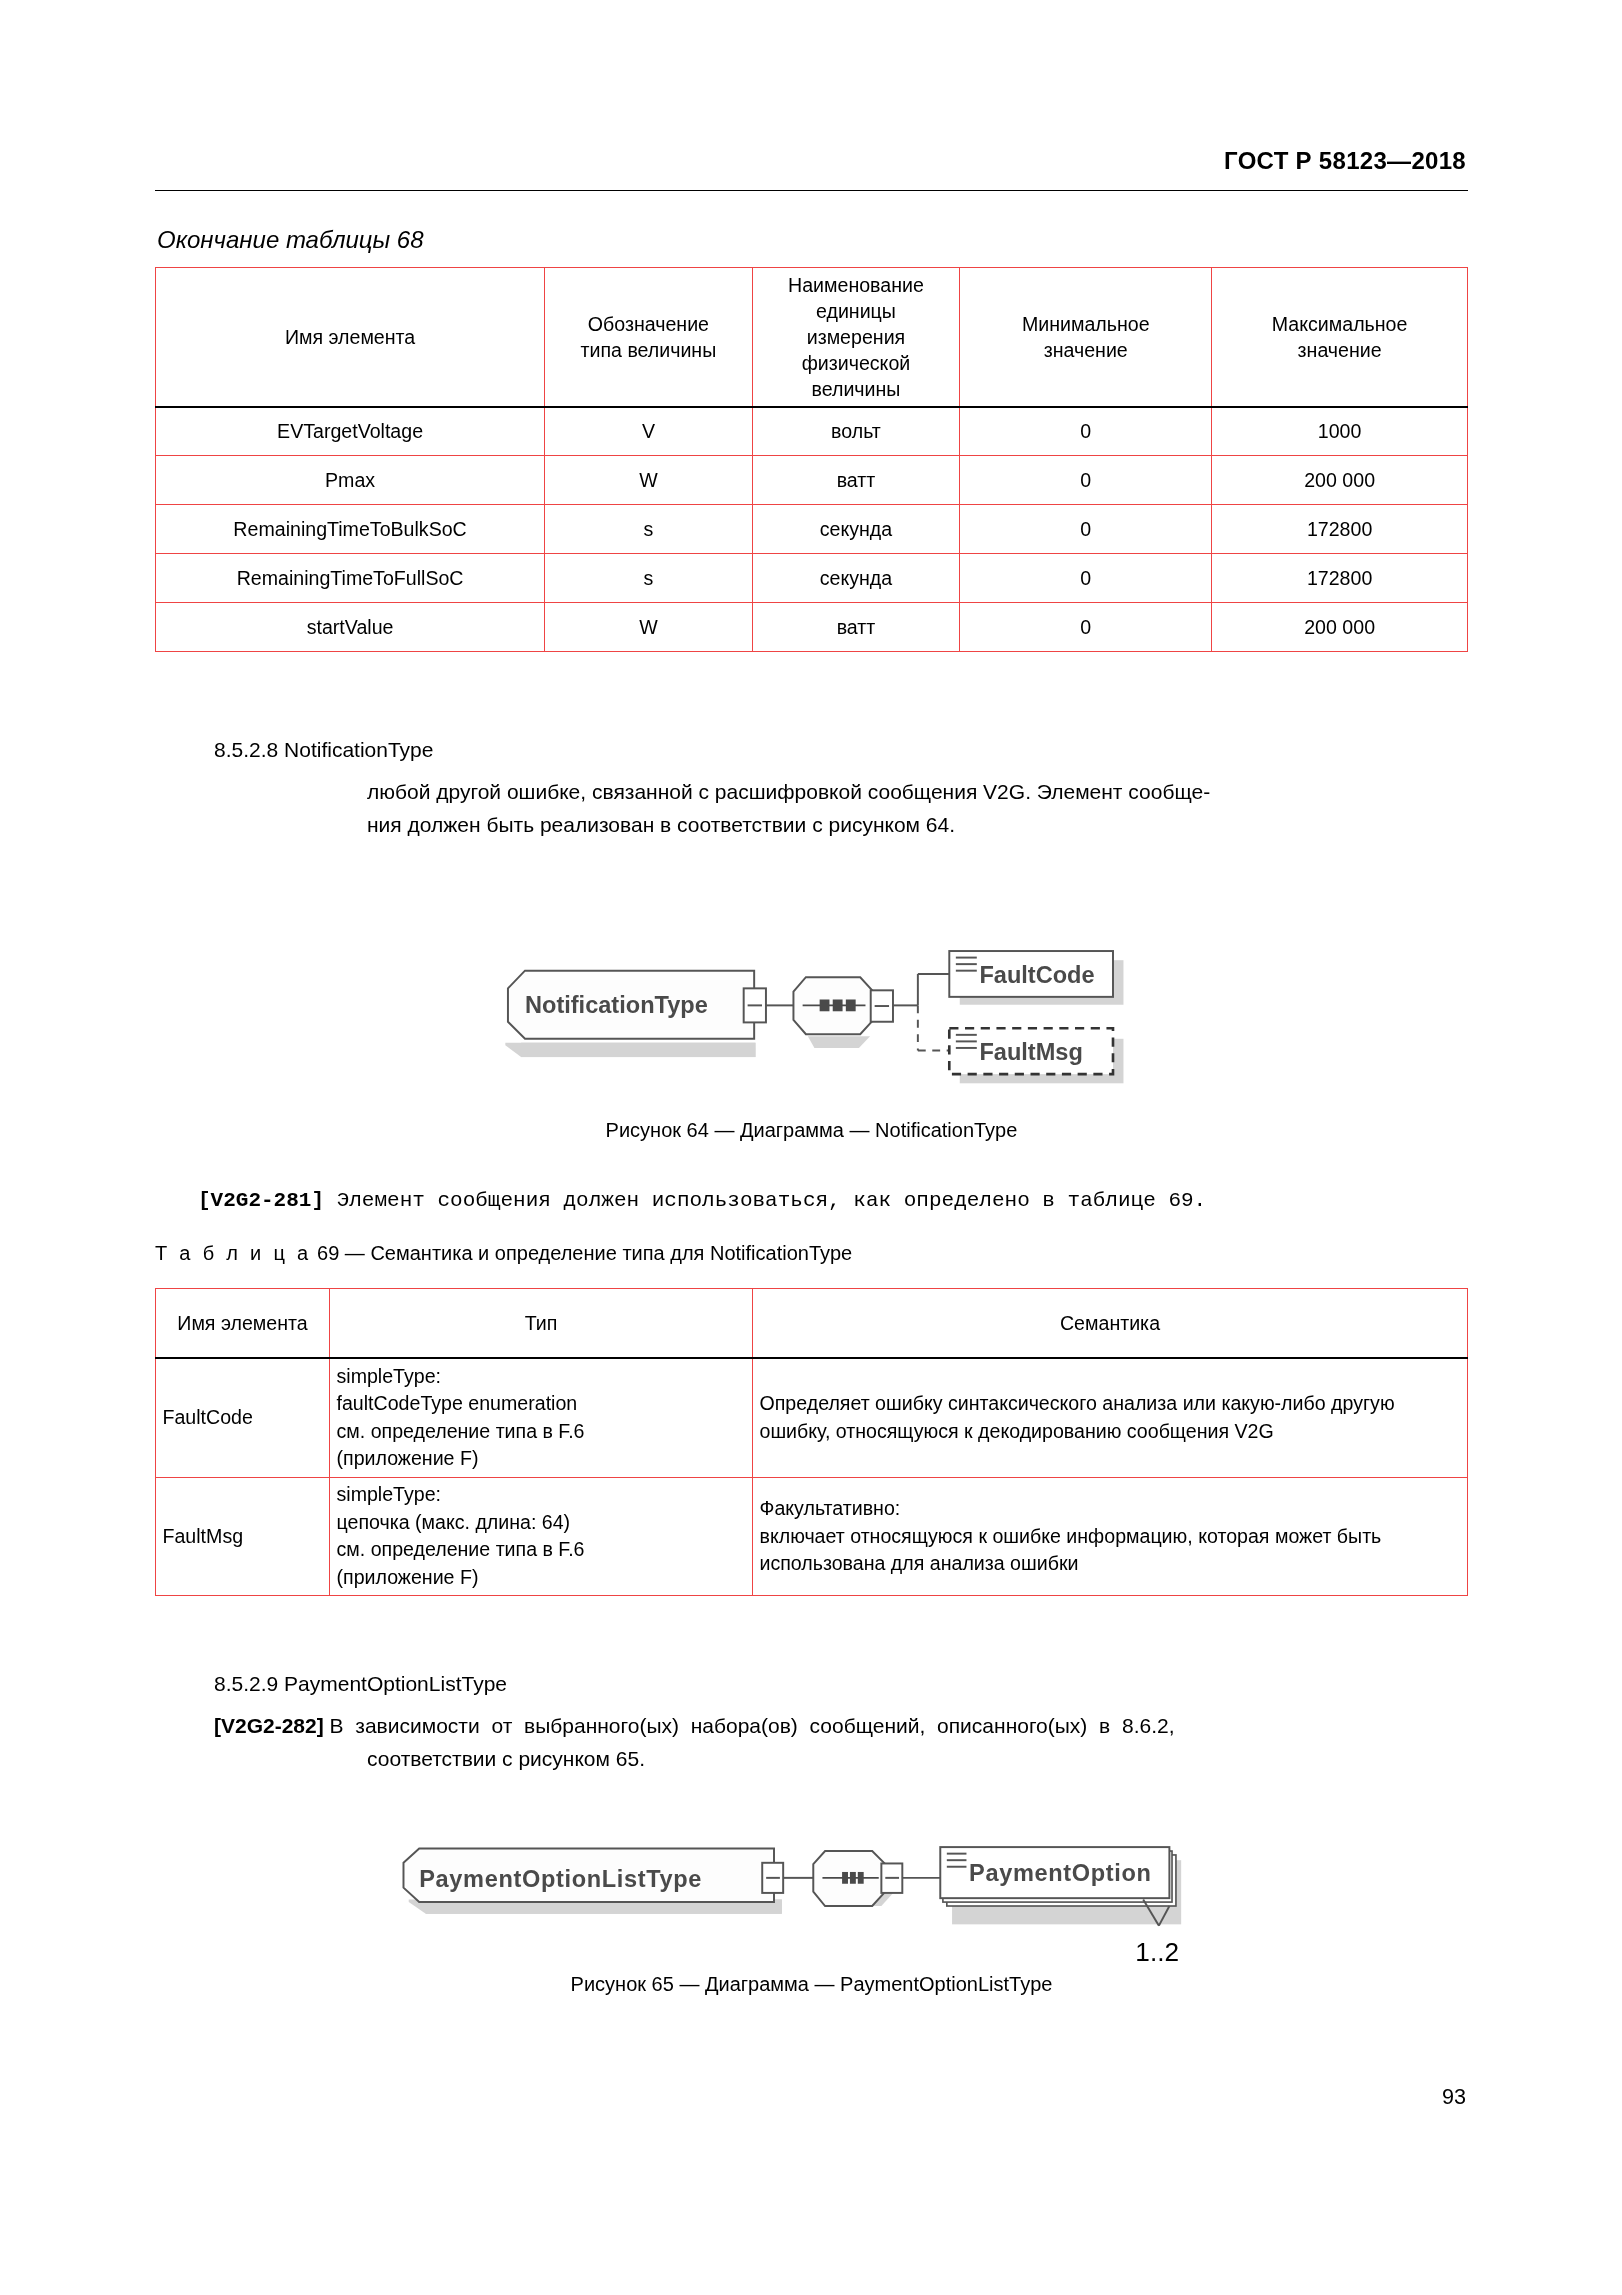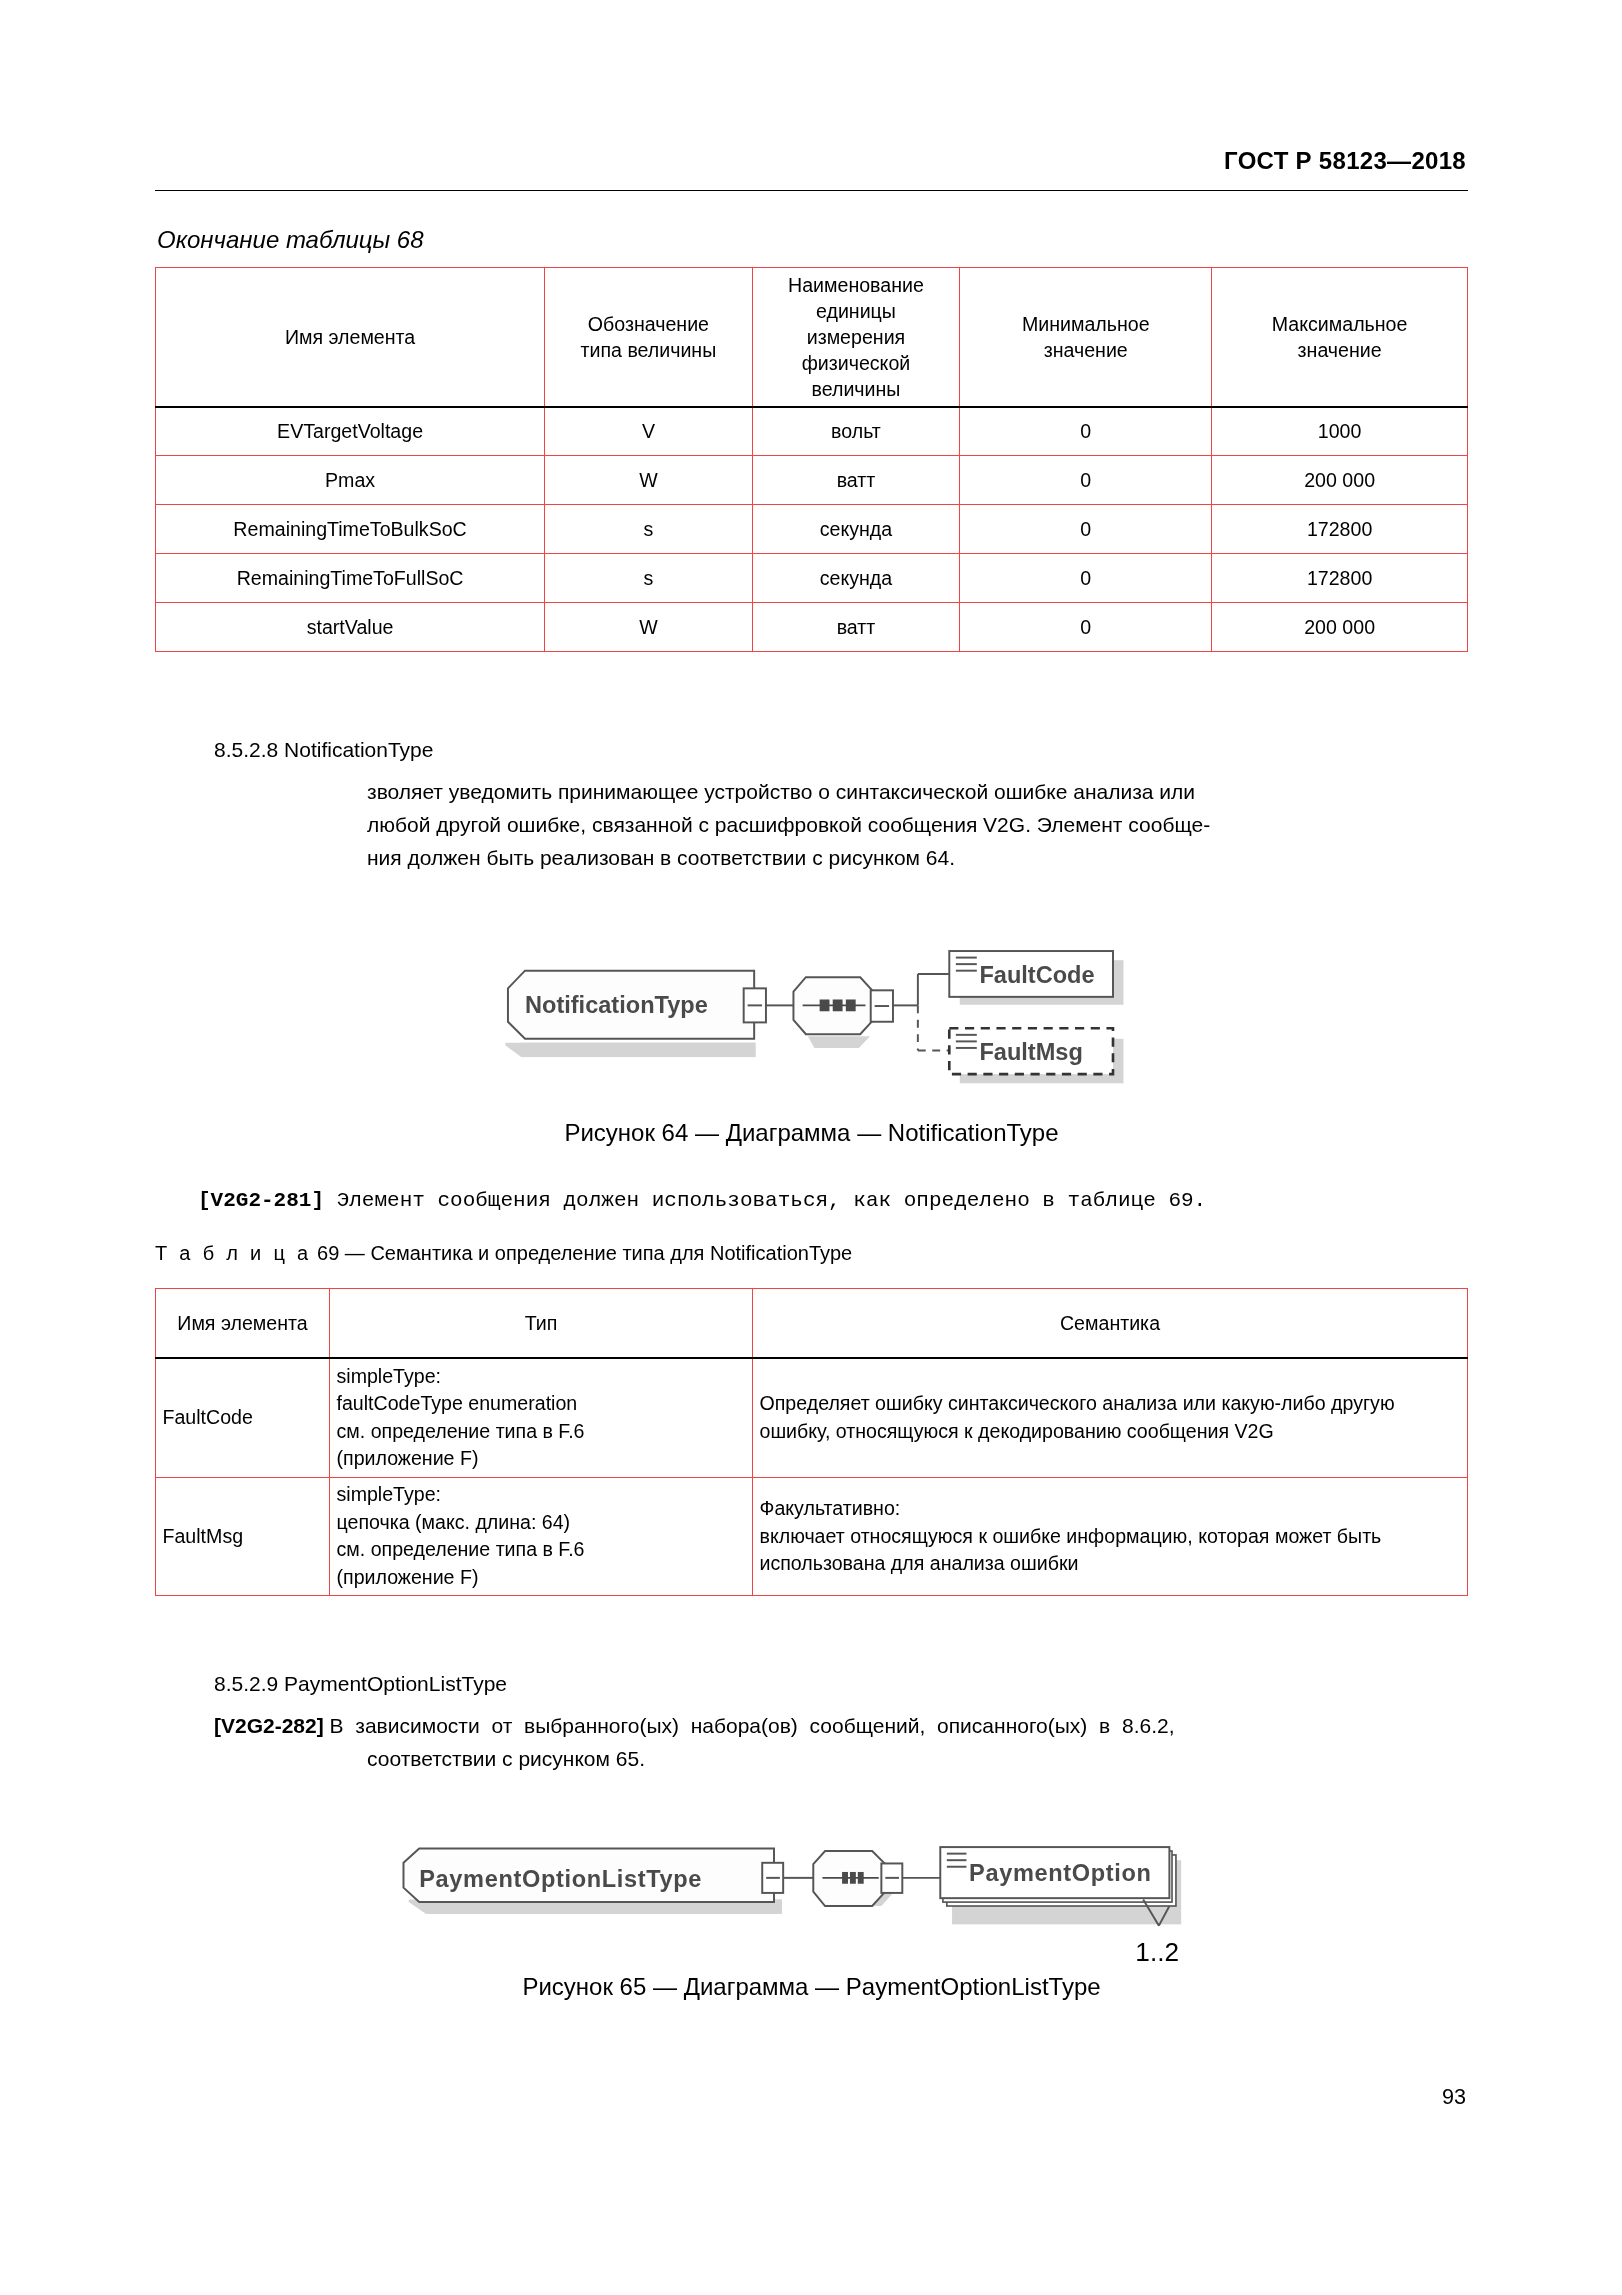--- a/index.html
+++ b/index.html
@@ -38,21 +38,21 @@
     position:absolute; font-size:21px;
   }
   .para {
     position:absolute; font-size:21px; line-height:33px;
   }
   .para b { font-weight:bold; }
   .ind { display:block; }
 
   .fig-caption {
     position:absolute; width:100%; text-align:center;
-    font-size:24px;
+    font-size:20px;
   }
 
   .page-num {
     position:absolute; top:2068px; right:157px;
     font-size:21.6px;
     margin-top:16px;
   }
 
   
   table.gost {
@@ -140,21 +140,20 @@
           <td>ватт</td>
           <td>0</td>
           <td>200 000</td>
         </tr>
       </tbody>
   </table>
 
   <div class="sect-head" style="top:738px; left:214px;">8.5.2.8 NotificationType</div>
 
   <div class="para" style="top:775px; left:214px; width:1250px;">
-    <span class="ind" style="padding-left:153px;">зволяет уведомить принимающее устройство о синтаксической ошибке анализа или</span>
     <span class="ind" style="padding-left:153px;">любой другой ошибке, связанной с расшифровкой сообщения V2G. Элемент сообще-</span>
     <span class="ind" style="padding-left:153px;">ния должен быть реализован в соответствии с рисунком 64.</span>
   </div>
 
   <div class="diagram" style="top:926px; left:487px;">
     <svg width="681" height="164" viewBox="0 0 1040 250" xmlns="http://www.w3.org/2000/svg">
       <defs>
         <g id="seqicon64">
           <line x1="0" y1="0" x2="96" y2="0" stroke="#4a4a4a" stroke-width="3"></line>
           <rect x="26" y="-9" width="15" height="18" fill="#4a4a4a"></rect>

